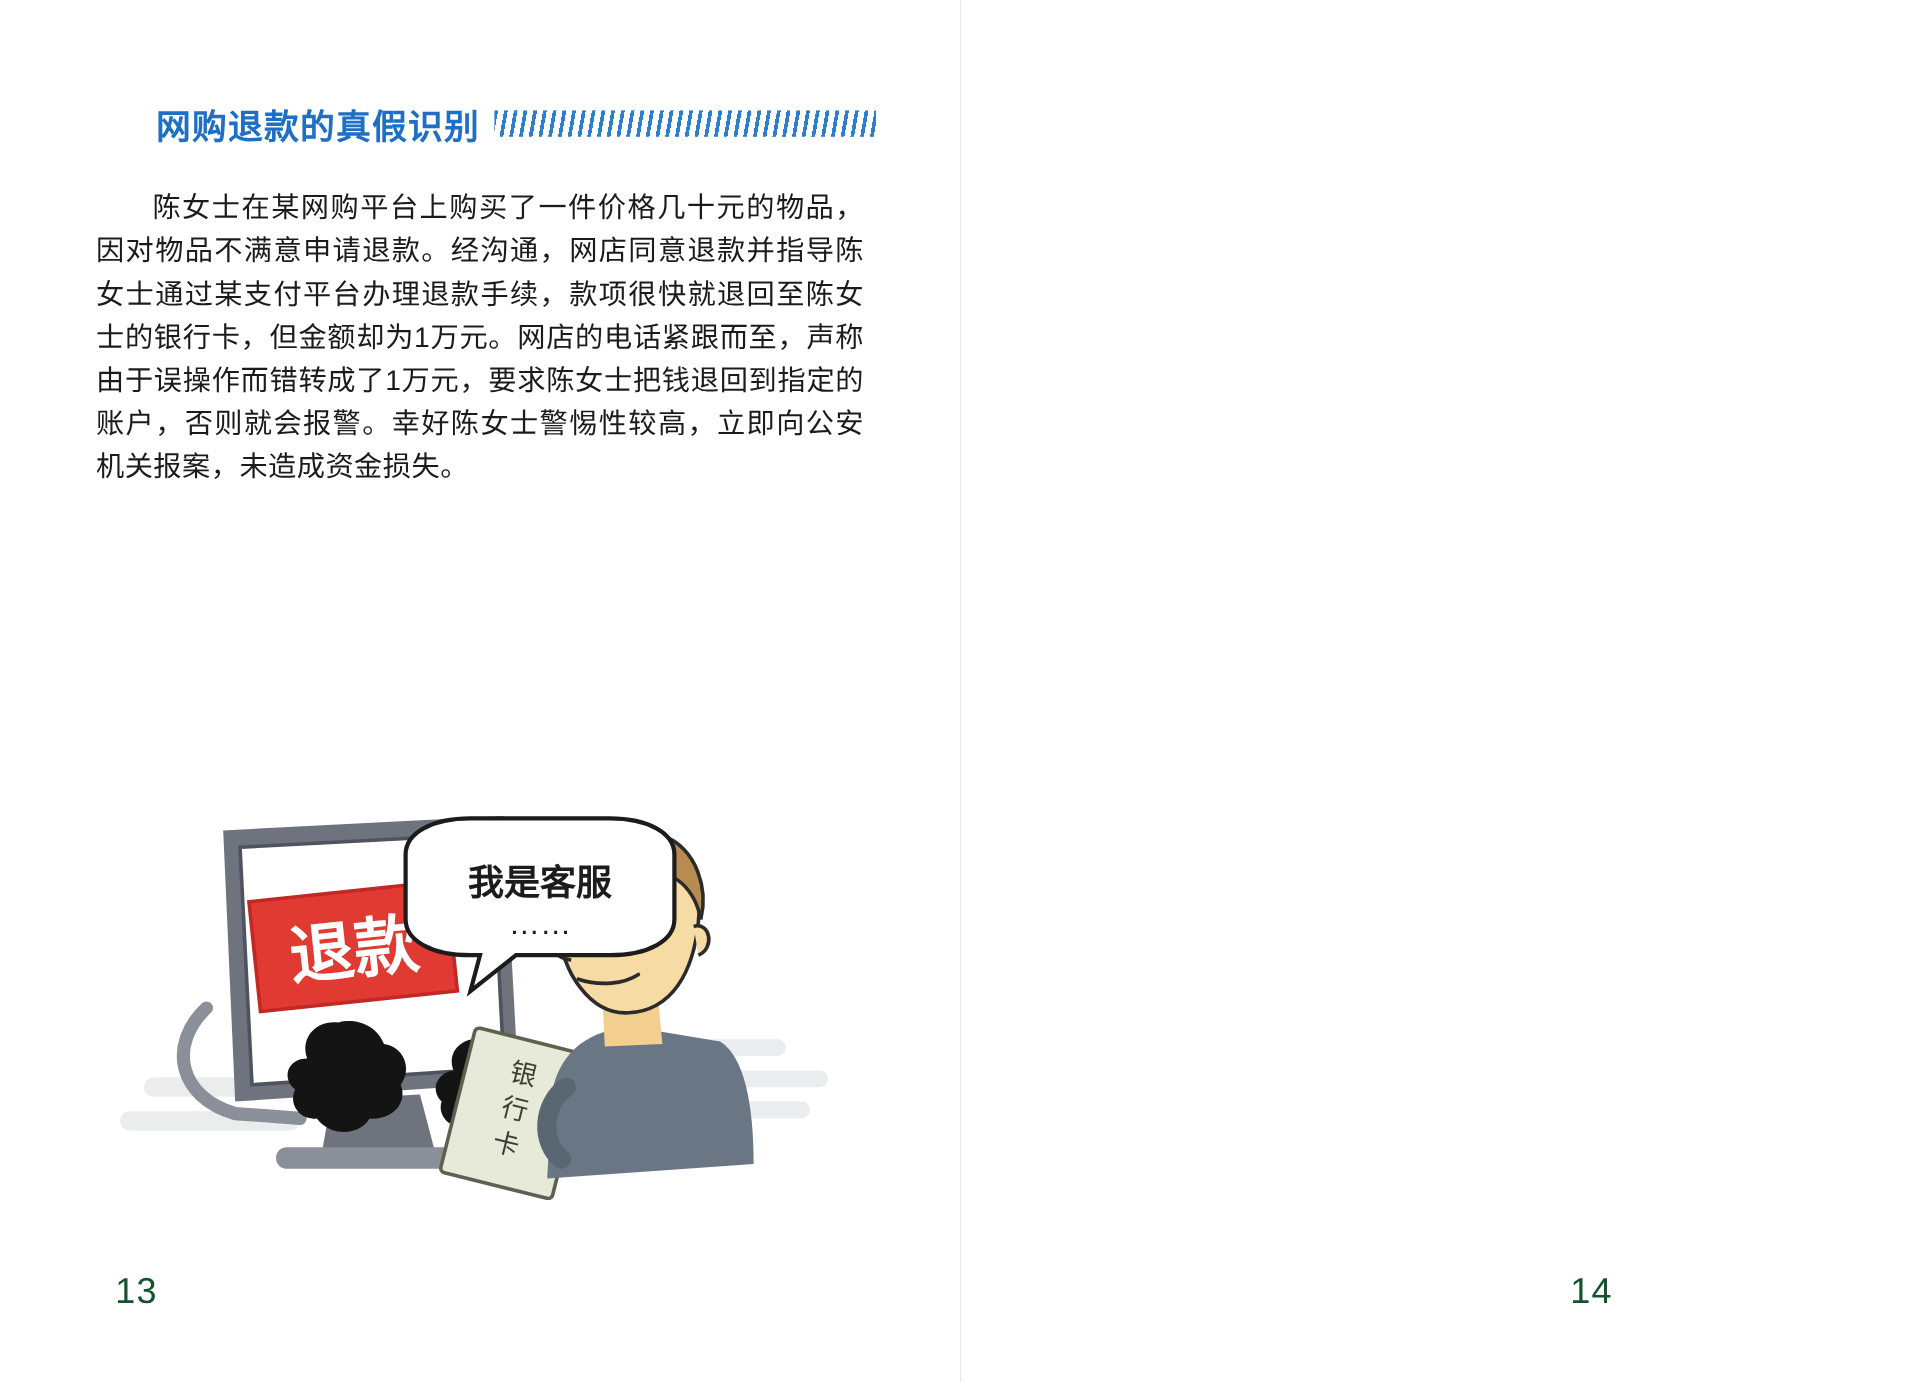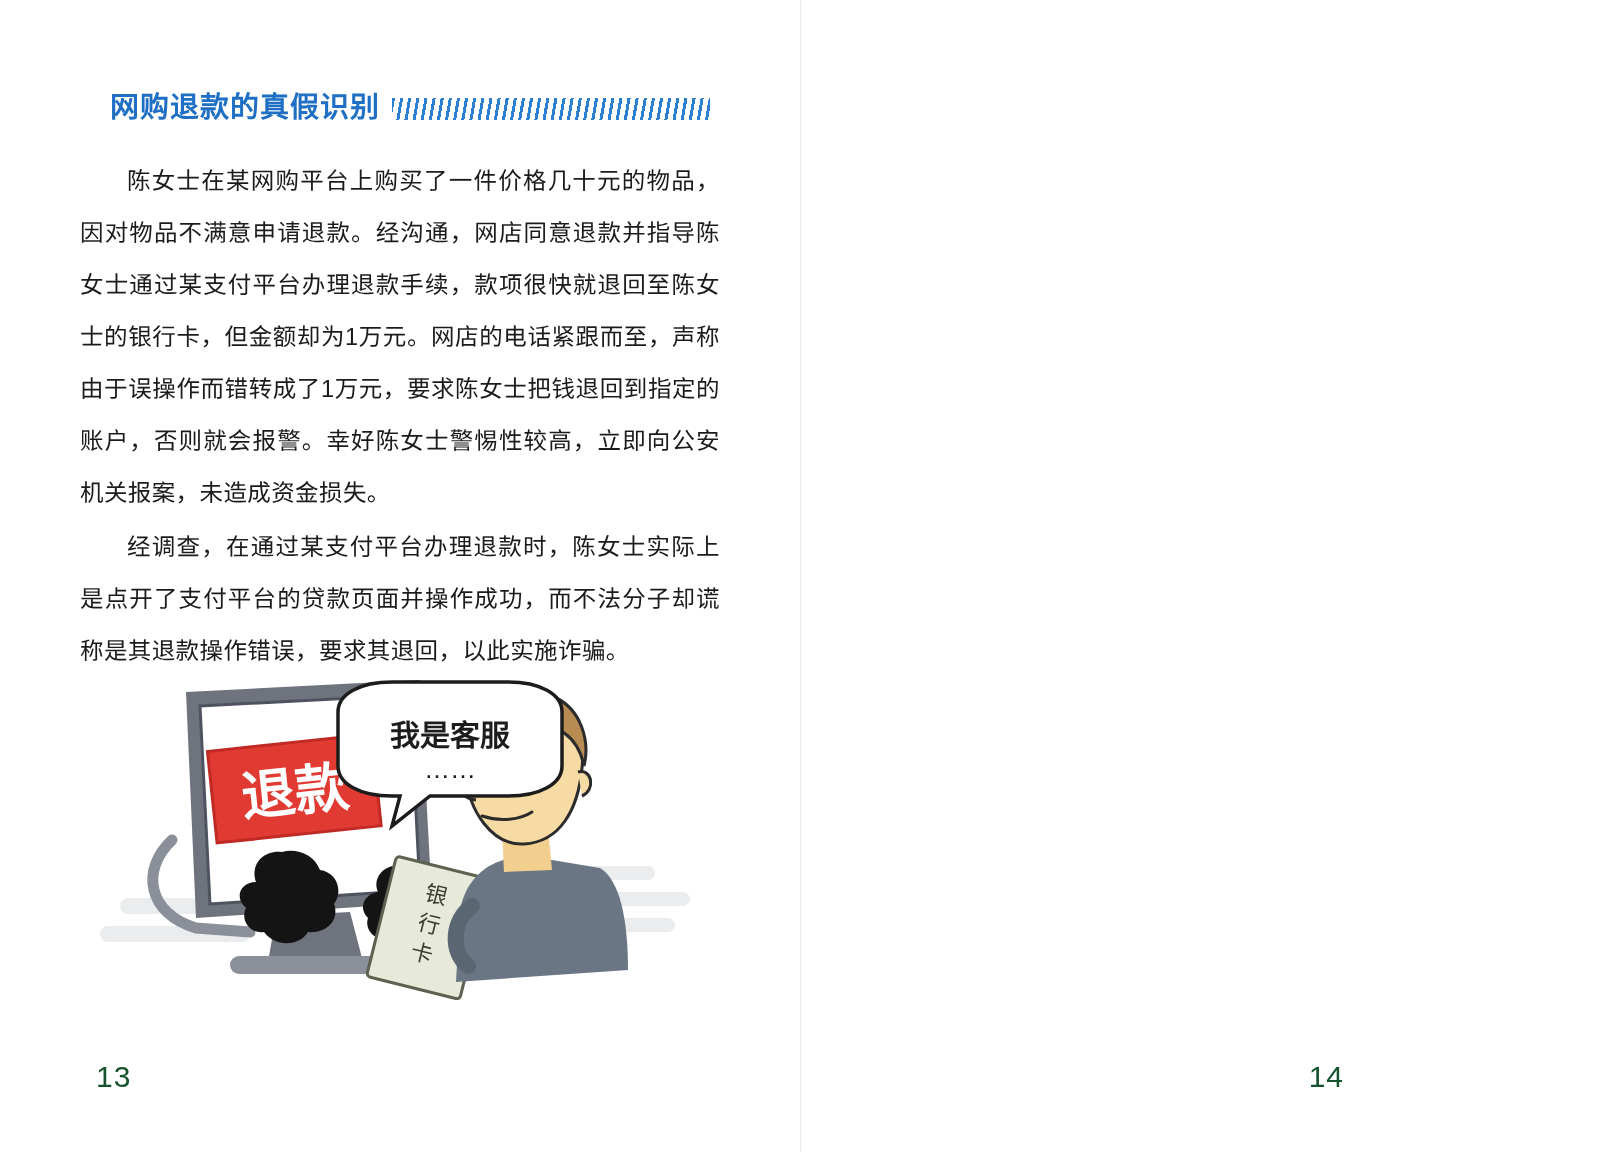--- a/index.html
+++ b/index.html
@@ -33,25 +33,24 @@
     left: 800px;
     top: 0;
     width: 1px;
     height: 1152px;
     background: #e9e9e9;
   }
 
   
   .title-row {
     position: absolute;
-    left: 110px;
+    left: 130px;
     top: 92px;
     width: 600px;
     display: flex;
-    align-items: flex-end;
     gap: 12px;
   }
   .title-text {
     font-size: 29px;
     font-weight: bold;
     color: #1f6fc4;
     letter-spacing: 1px;
     white-space: nowrap;
     line-height: 1.1;
   }
@@ -68,21 +67,21 @@
 
   .body-col {
     position: absolute;
     left: 80px;
     top: 155px;
     width: 640px;
   }
   p.para {
     margin: 0 0 2px 0;
     font-size: 23.5px;
-    line-height: 52px;
+    line-height: 36px;
     color: #1b1b1b;
     text-align: justify;
     text-indent: 2em;
     letter-spacing: 0.4px;
     font-family: "Liberation Sans", "DejaVu Sans", sans-serif;
   }
 
   
   .illus {
     position: absolute;
@@ -112,21 +111,20 @@
 
   <div class="page page-left">
 
     <div class="title-row">
       <div class="title-text">网购退款的真假识别</div>
       <div class="hatch"></div>
     </div>
 
     <div class="body-col">
       <p class="para">陈女士在某网购平台上购买了一件价格几十元的物品，因对物品不满意申请退款。经沟通，网店同意退款并指导陈女士通过某支付平台办理退款手续，款项很快就退回至陈女士的银行卡，但金额却为1万元。网店的电话紧跟而至，声称由于误操作而错转成了1万元，要求陈女士把钱退回到指定的账户，否则就会报警。幸好陈女士警惕性较高，立即向公安机关报案，未造成资金损失。</p>
-      <p class="para">经调查，在通过某支付平台办理退款时，陈女士实际上是点开了支付平台的贷款页面并操作成功，而不法分子却谎称是其退款操作错误，要求其退回，以此实施诈骗。</p>
     </div>
 
     <div class="illus">
       <svg width="600" height="330" viewBox="0 0 600 330" xmlns="http://www.w3.org/2000/svg">
 
         <g opacity="0.55">
           <rect x="20" y="228" width="120" height="16" rx="8" fill="#d9dde0"></rect>
           <rect x="0" y="256" width="150" height="16" rx="8" fill="#d9dde0"></rect>
           <rect x="405" y="196" width="150" height="14" rx="7" fill="#d9dde0"></rect>
           <rect x="430" y="222" width="160" height="14" rx="7" fill="#d9dde0"></rect>

